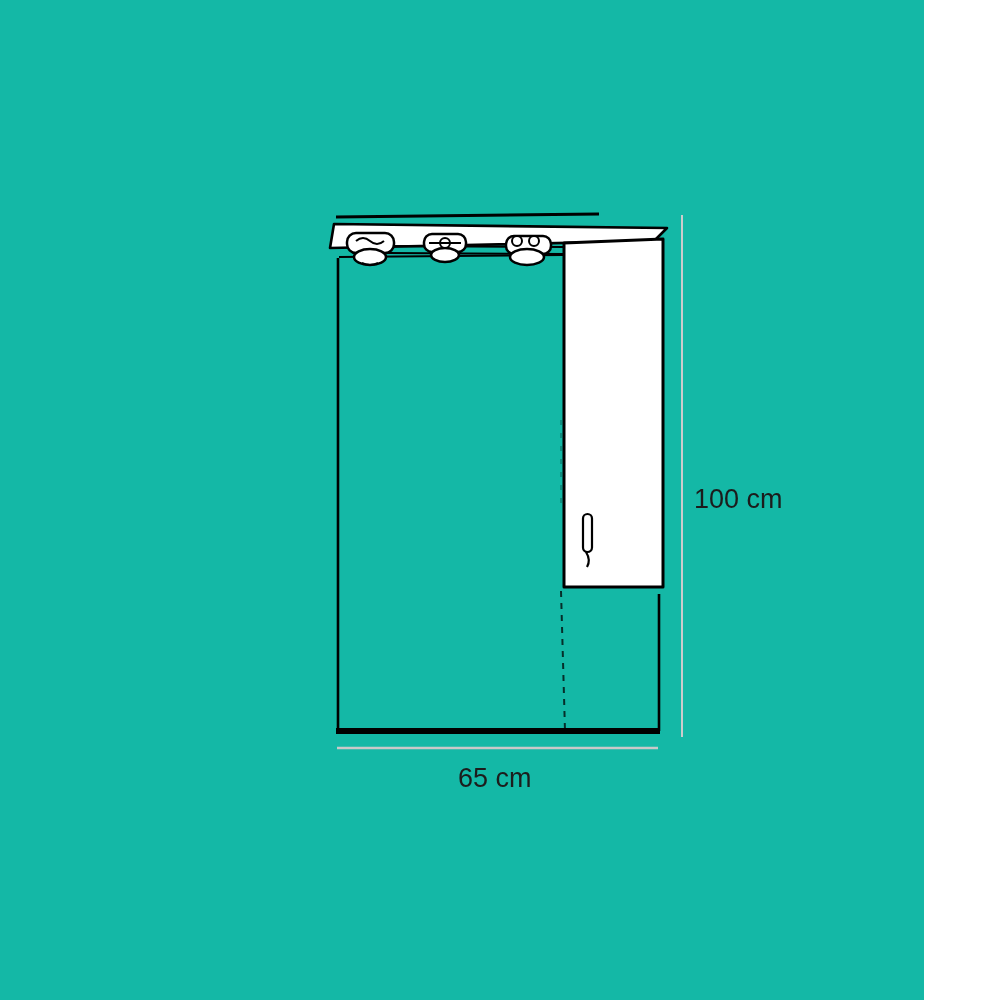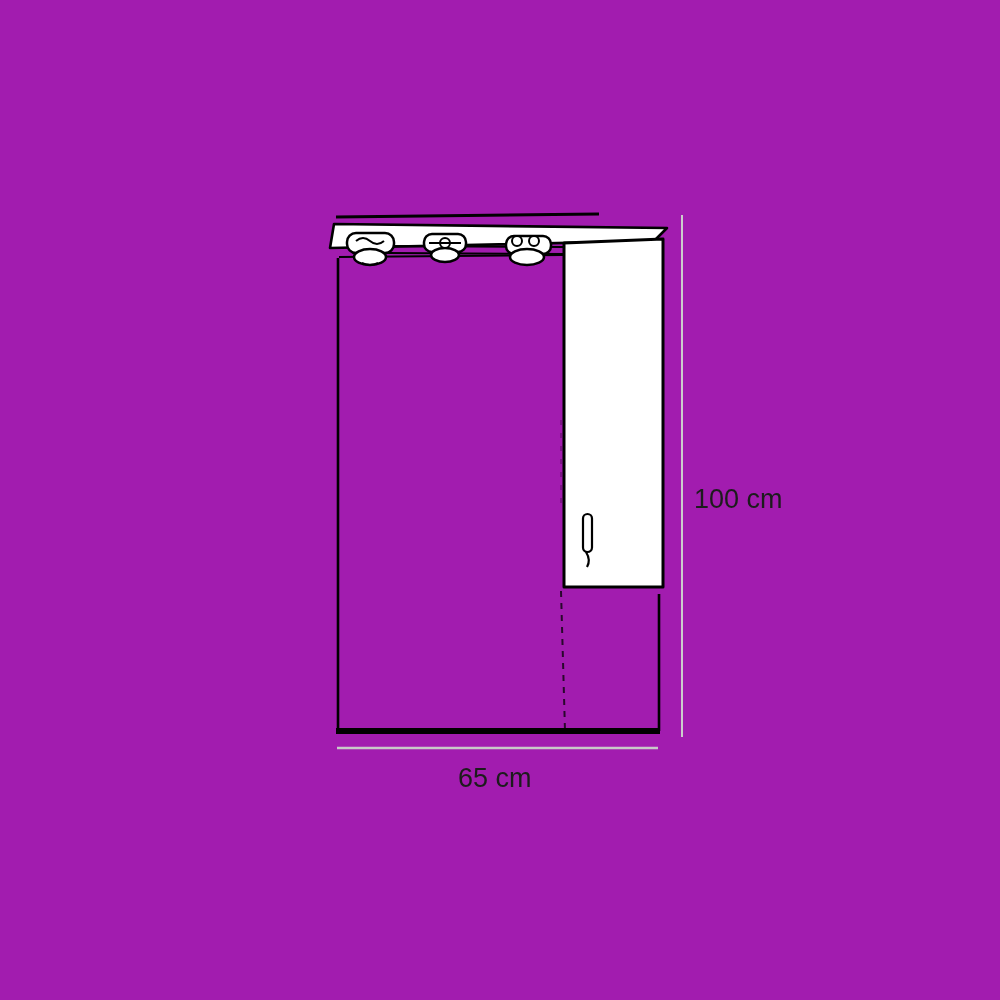--- a/index.html
+++ b/index.html
@@ -3,23 +3,23 @@
 <meta charset="utf-8">
 <style>
   html, body {
     margin: 0;
     padding: 0;
     background: #ffffff;
     font-family: "Liberation Sans", sans-serif;
   }
   .stage {
     position: relative;
-    width: 1000px;
+    width: 924px;
     height: 1000px;
-    background: #a21caf;
+    background: #14b8a6;
     overflow: hidden;
   }
   .stage svg {
     position: absolute;
     left: 0;
     top: 0;
     width: 1000px;
     height: 1000px;
   }
   .dim-label {

